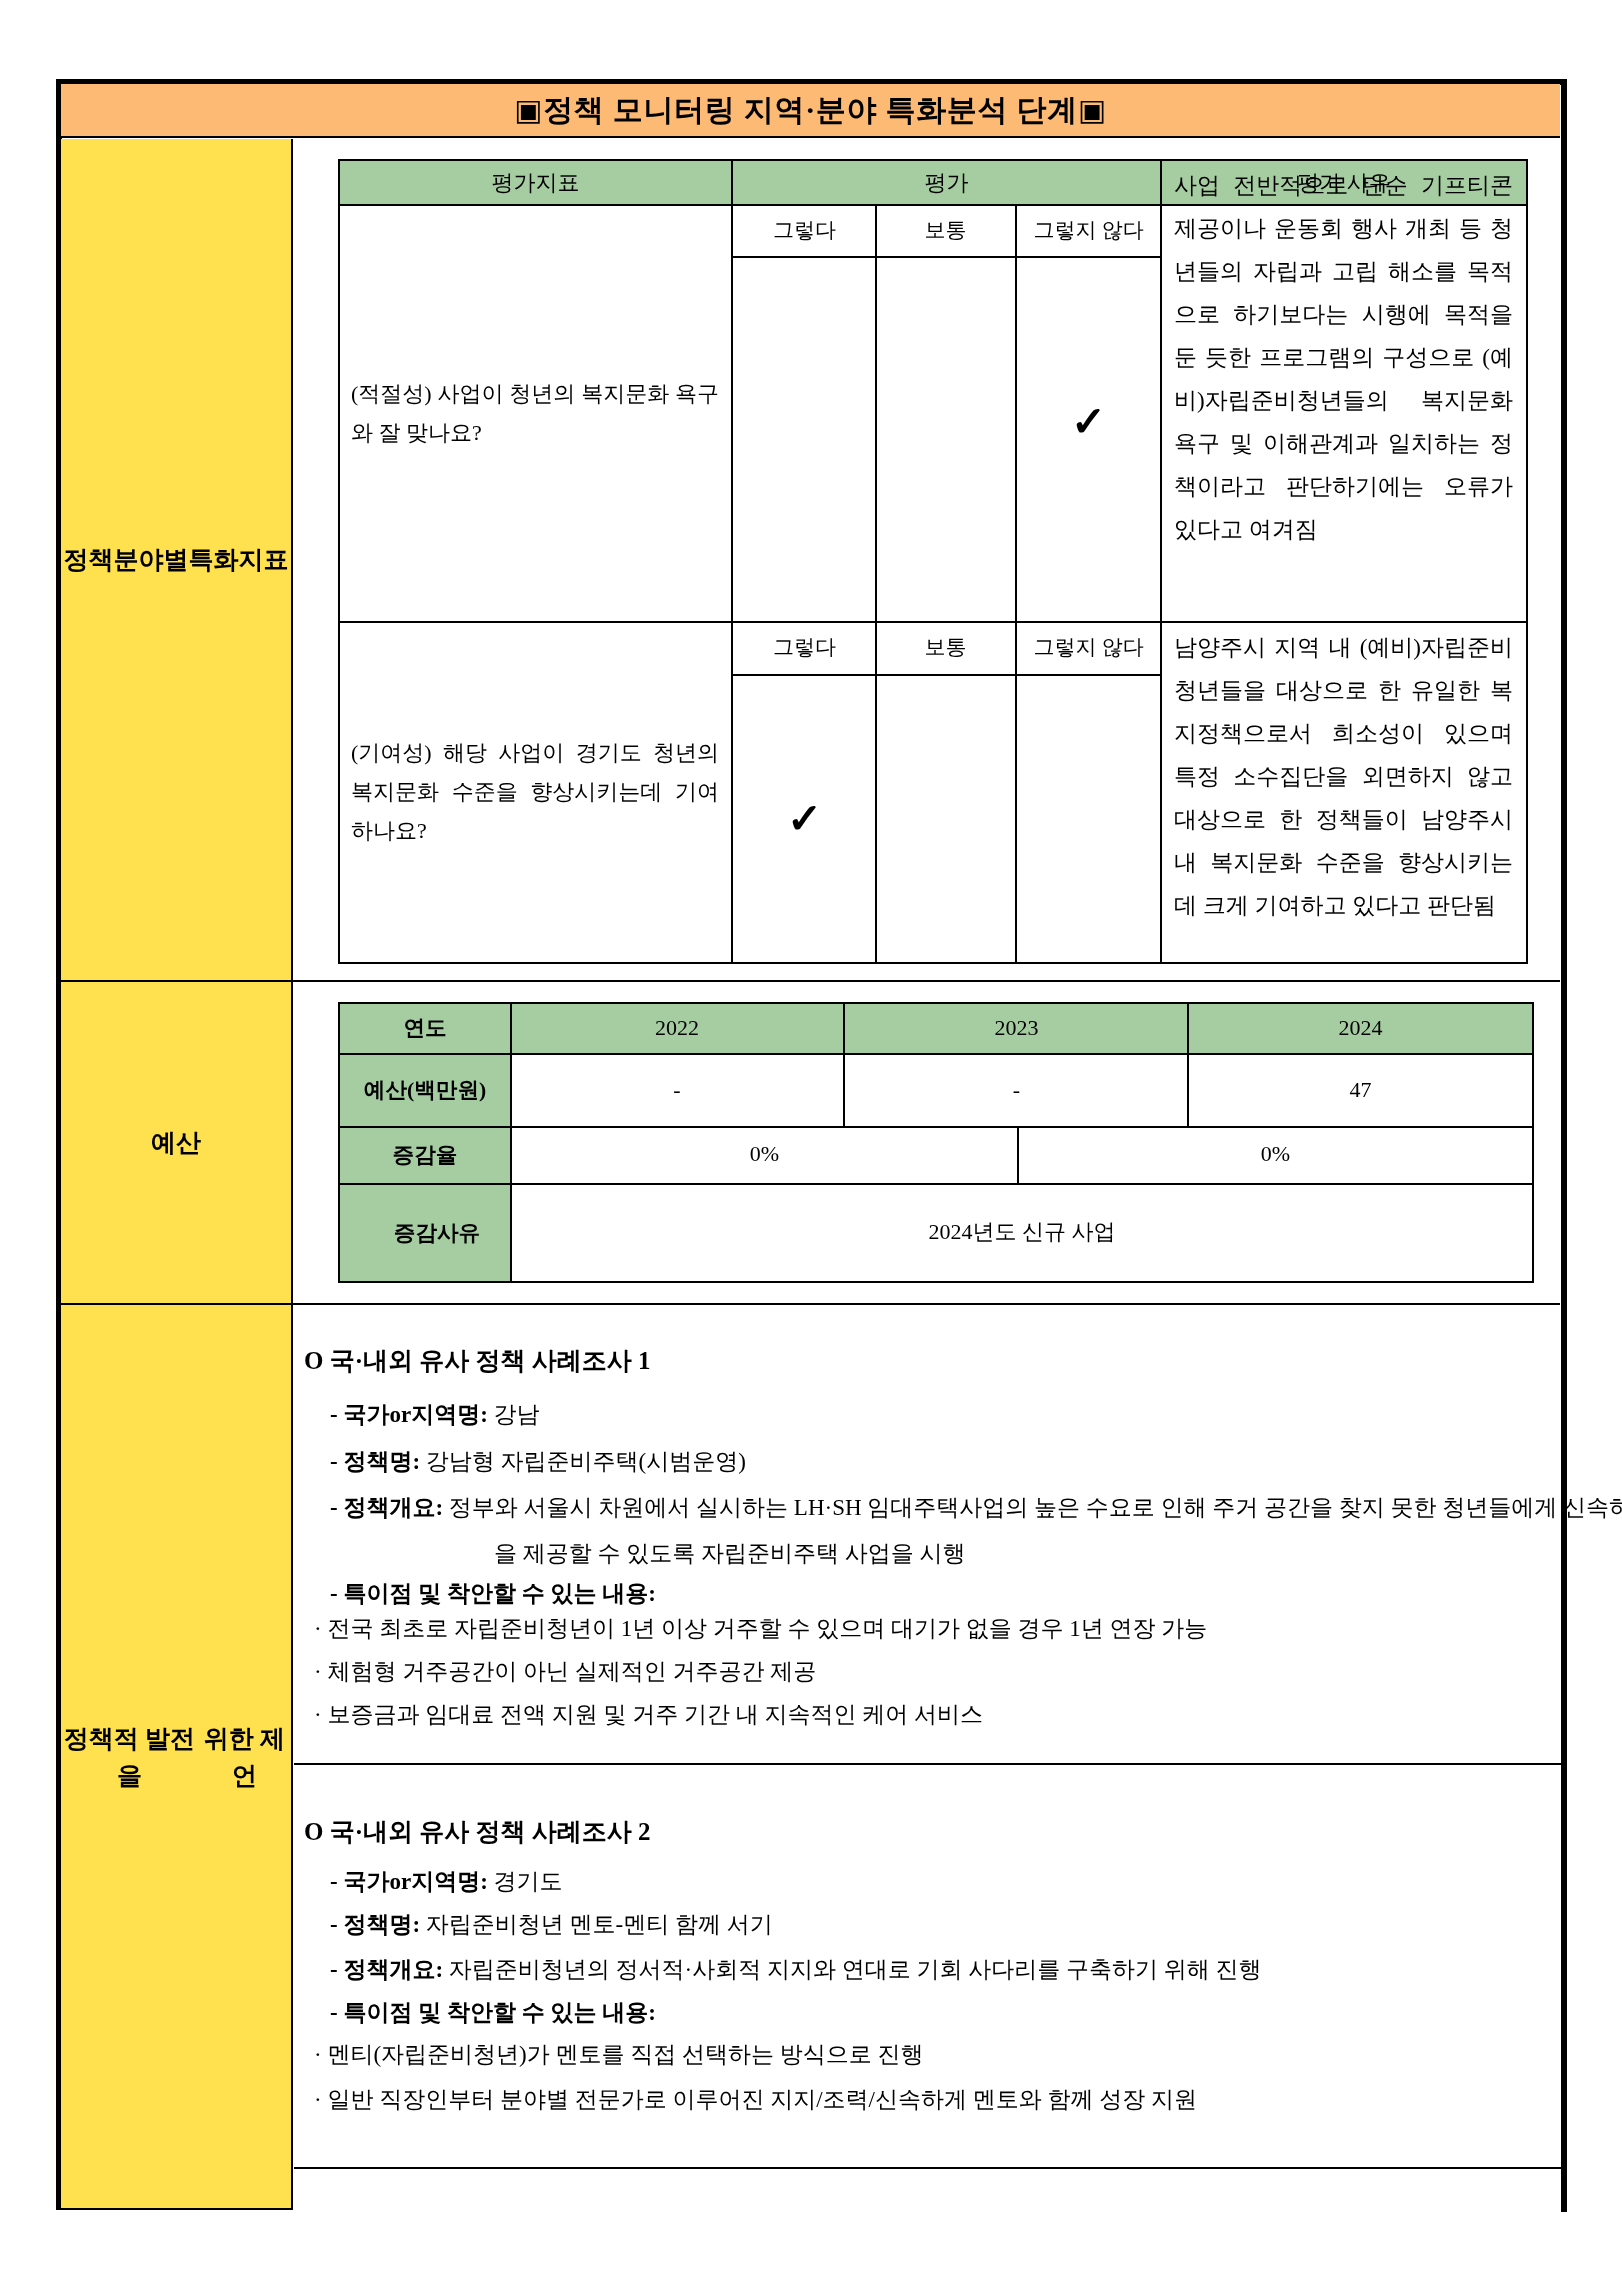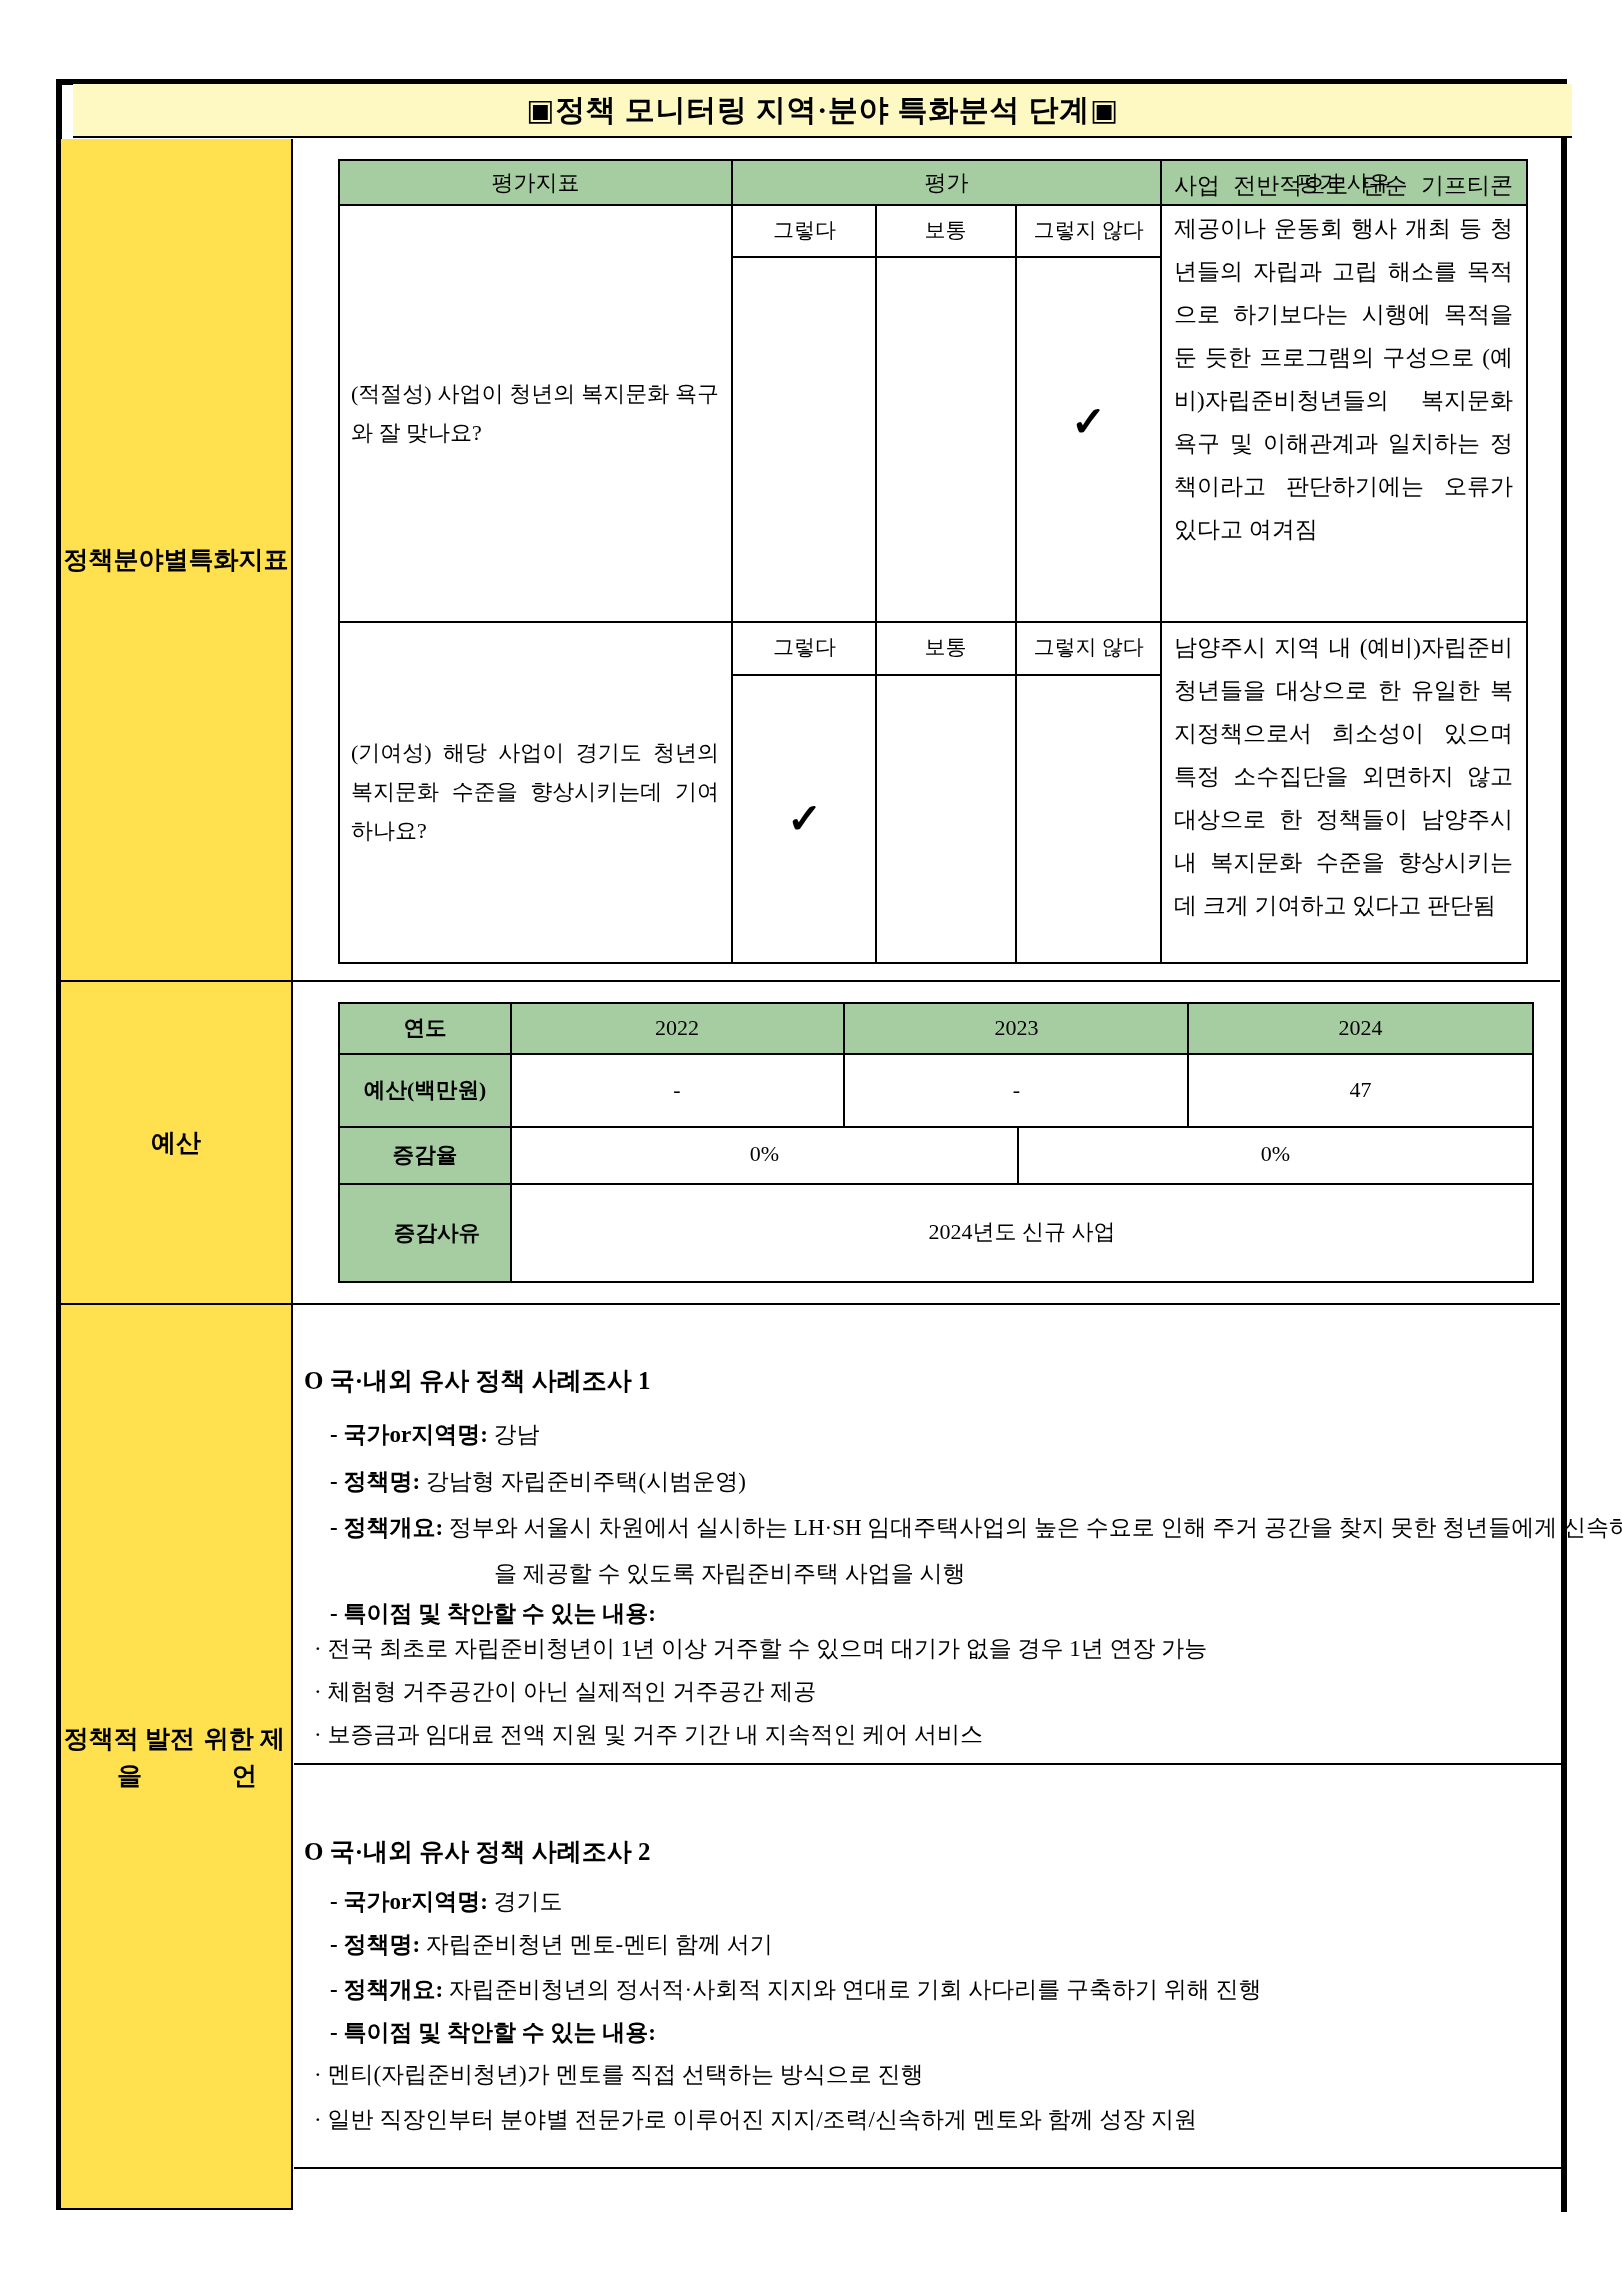--- a/index.html
+++ b/index.html
@@ -5,33 +5,33 @@
   html,body { margin:0; padding:0; background:#ffffff; }
   .page {
     position:relative; width:1622px; height:2295px; background:#ffffff;
     font-family:"Liberation Serif","DejaVu Serif",serif; color:#000;
     overflow:hidden;
   }
   .abs { position:absolute; }
   .bk { background:#000; }
   .fill-green { background:#A6CCA1; }
   .fill-yellow { background:#FFE14F; }
-  .hdr-bar { background:#fef9c3; border-bottom:2px solid #000; display:flex; align-items:center; justify-content:center;margin-left:12px; }
+  .hdr-bar { background:#fdba74; border-bottom:2px solid #000; display:flex; align-items:center; justify-content:center; }
   .title { font-size:30px; font-weight:bold; letter-spacing:0.7px; }
   .cell { display:flex; align-items:center; justify-content:center; text-align:center; }
   .th { font-size:22px; font-weight:normal; }
   .scale { font-size:21px; }
   .q { font-size:22px; line-height:39px; text-align:justify; }
   .reason { font-size:23px; line-height:43px; text-align:justify; word-break:break-all; }
   .check { font-size:42px; font-weight:bold; }
   .bud-lbl { font-size:21.6px; font-weight:bold; white-space:nowrap; }
   .bud-val { font-size:22px; }
   .side-label { display:flex; align-items:center; justify-content:center; text-align:center; }
   .side-label div { font-size:25px; font-weight:bold; line-height:37px; }
-  .case-line { position:absolute; left:304px; width:1233px; font-size:23px; line-height:46px;margin-top:20px; }
+  .case-line { position:absolute; left:304px; width:1233px; font-size:23px; line-height:46px; }
   .case-h { font-size:25px; font-weight:bold; line-height:34px; }
   .case-item { padding-left:190px; text-indent:-164px; }
   .case-note { padding-left:41px; text-indent:-31px; line-height:41px; }
   .lblb { font-weight:bold; }
   .u { }
 </style>
 </head>
 <body>
 
 <div class="page">

